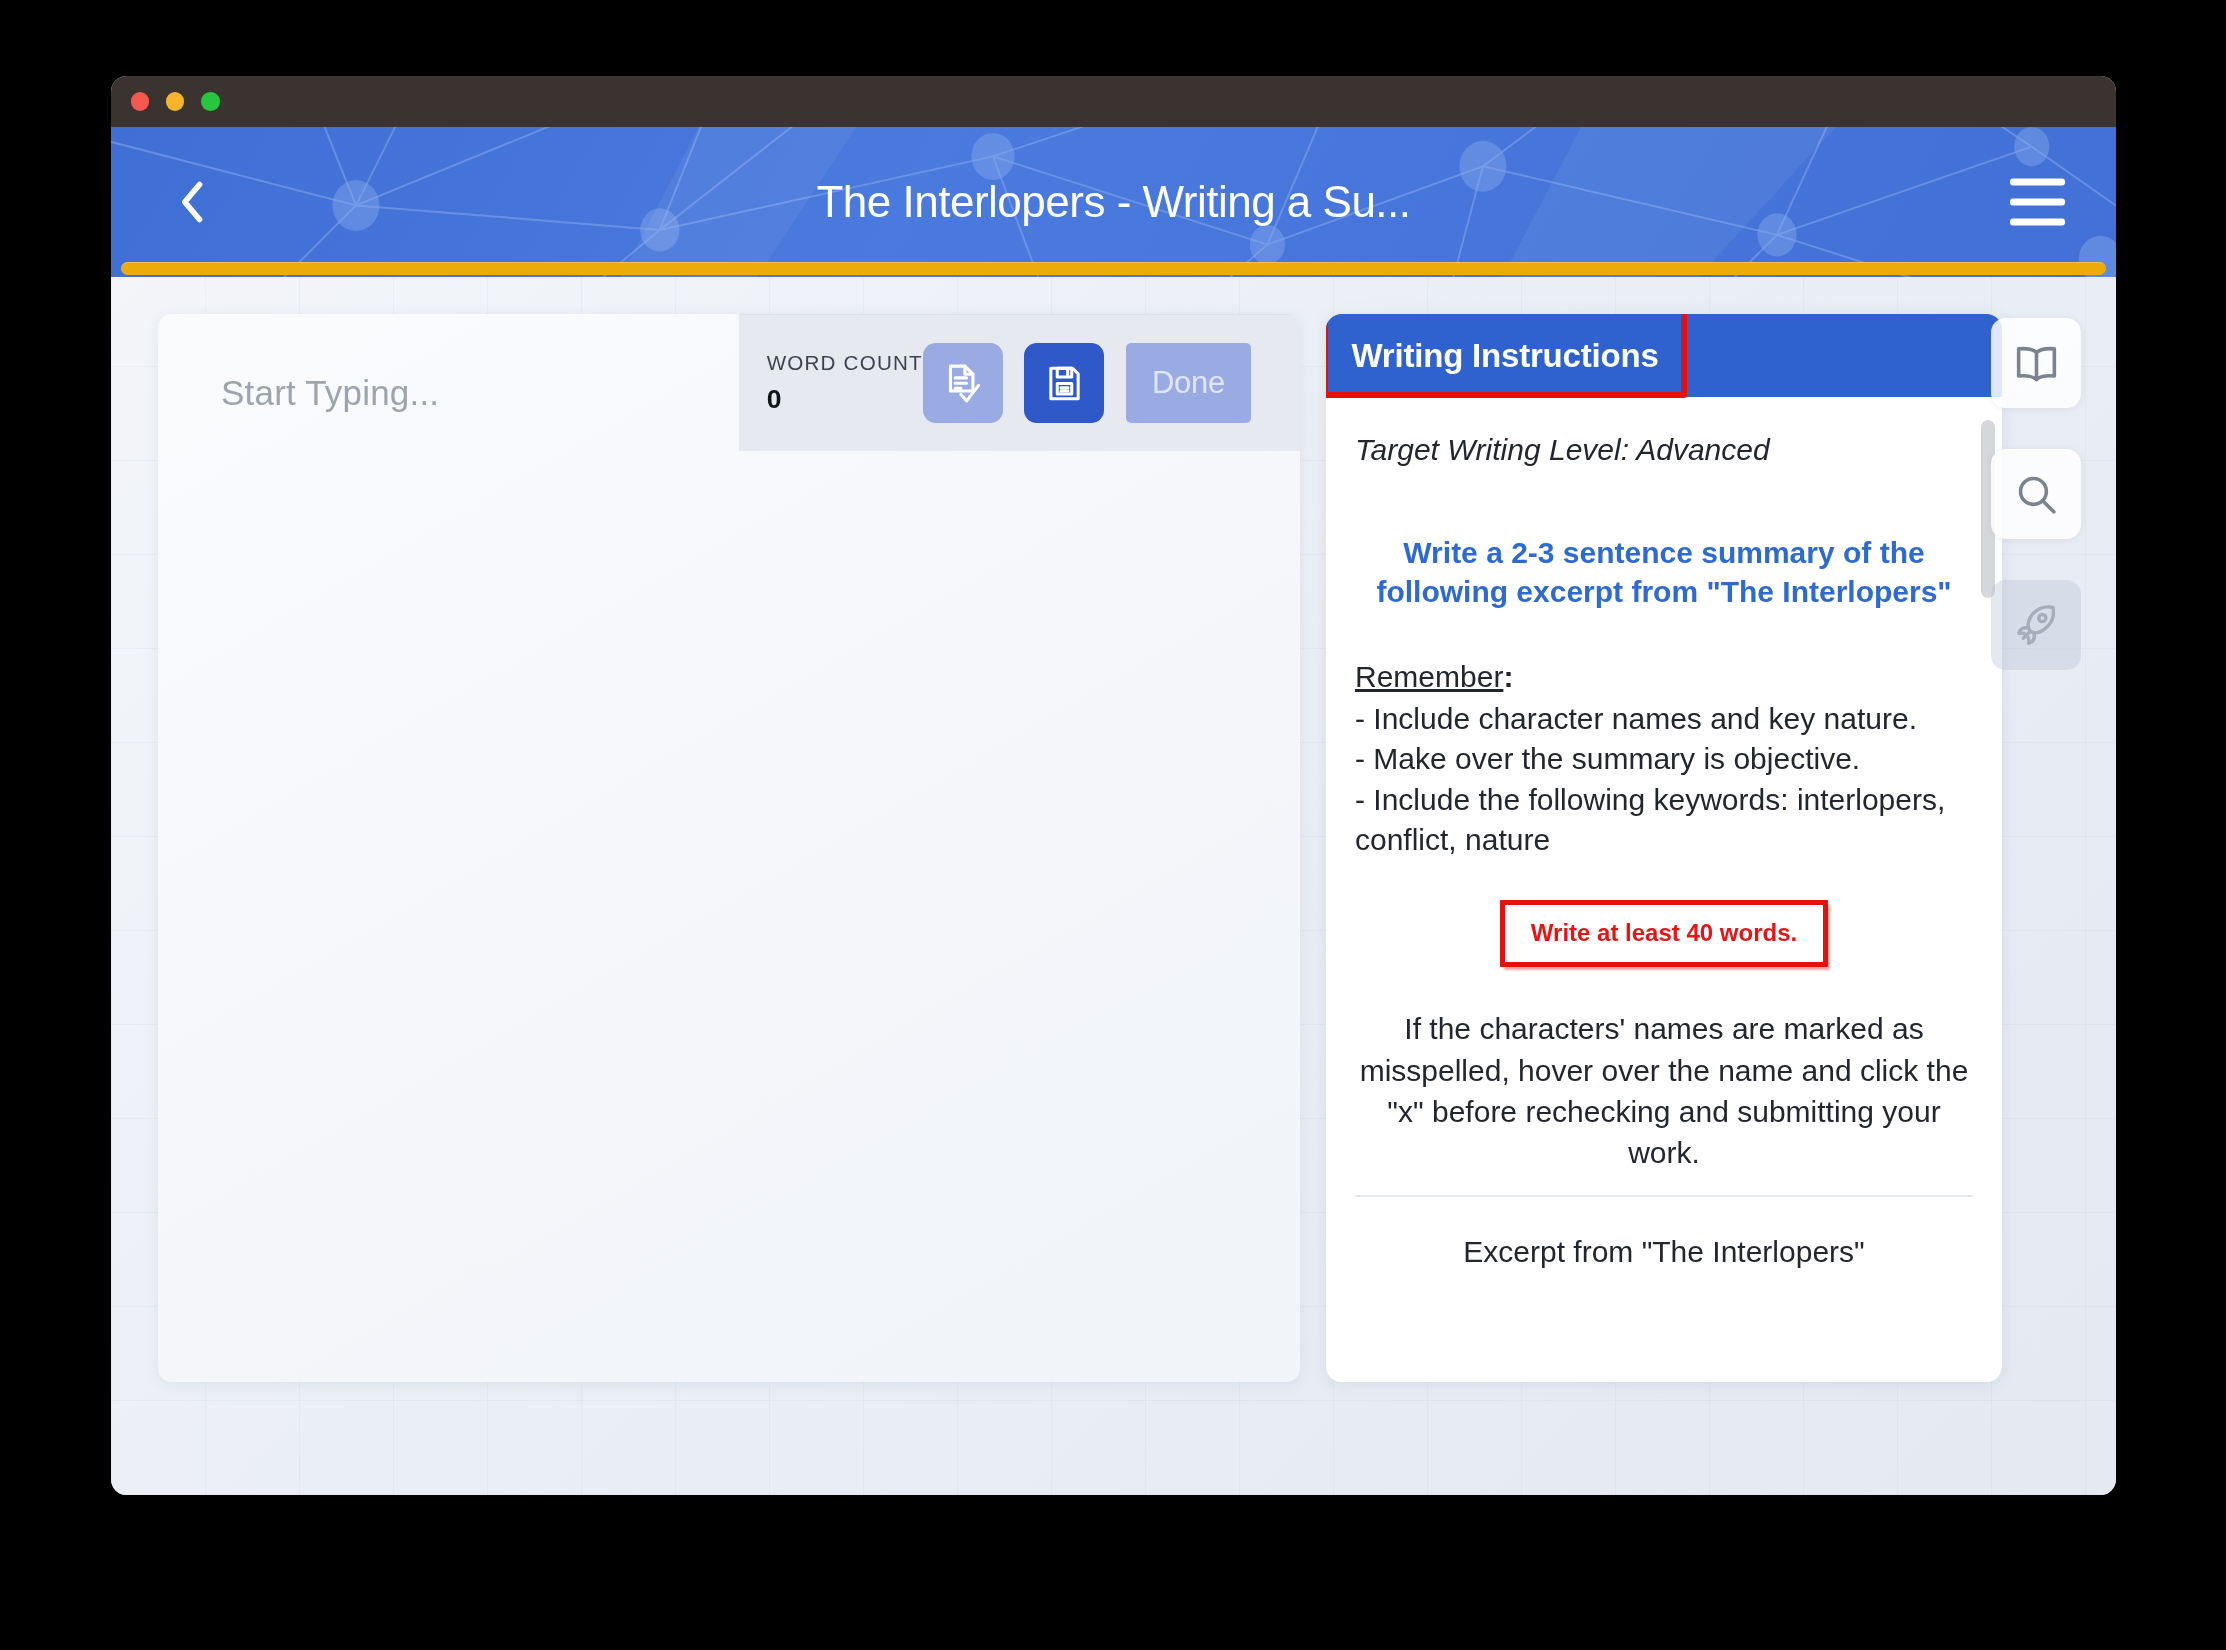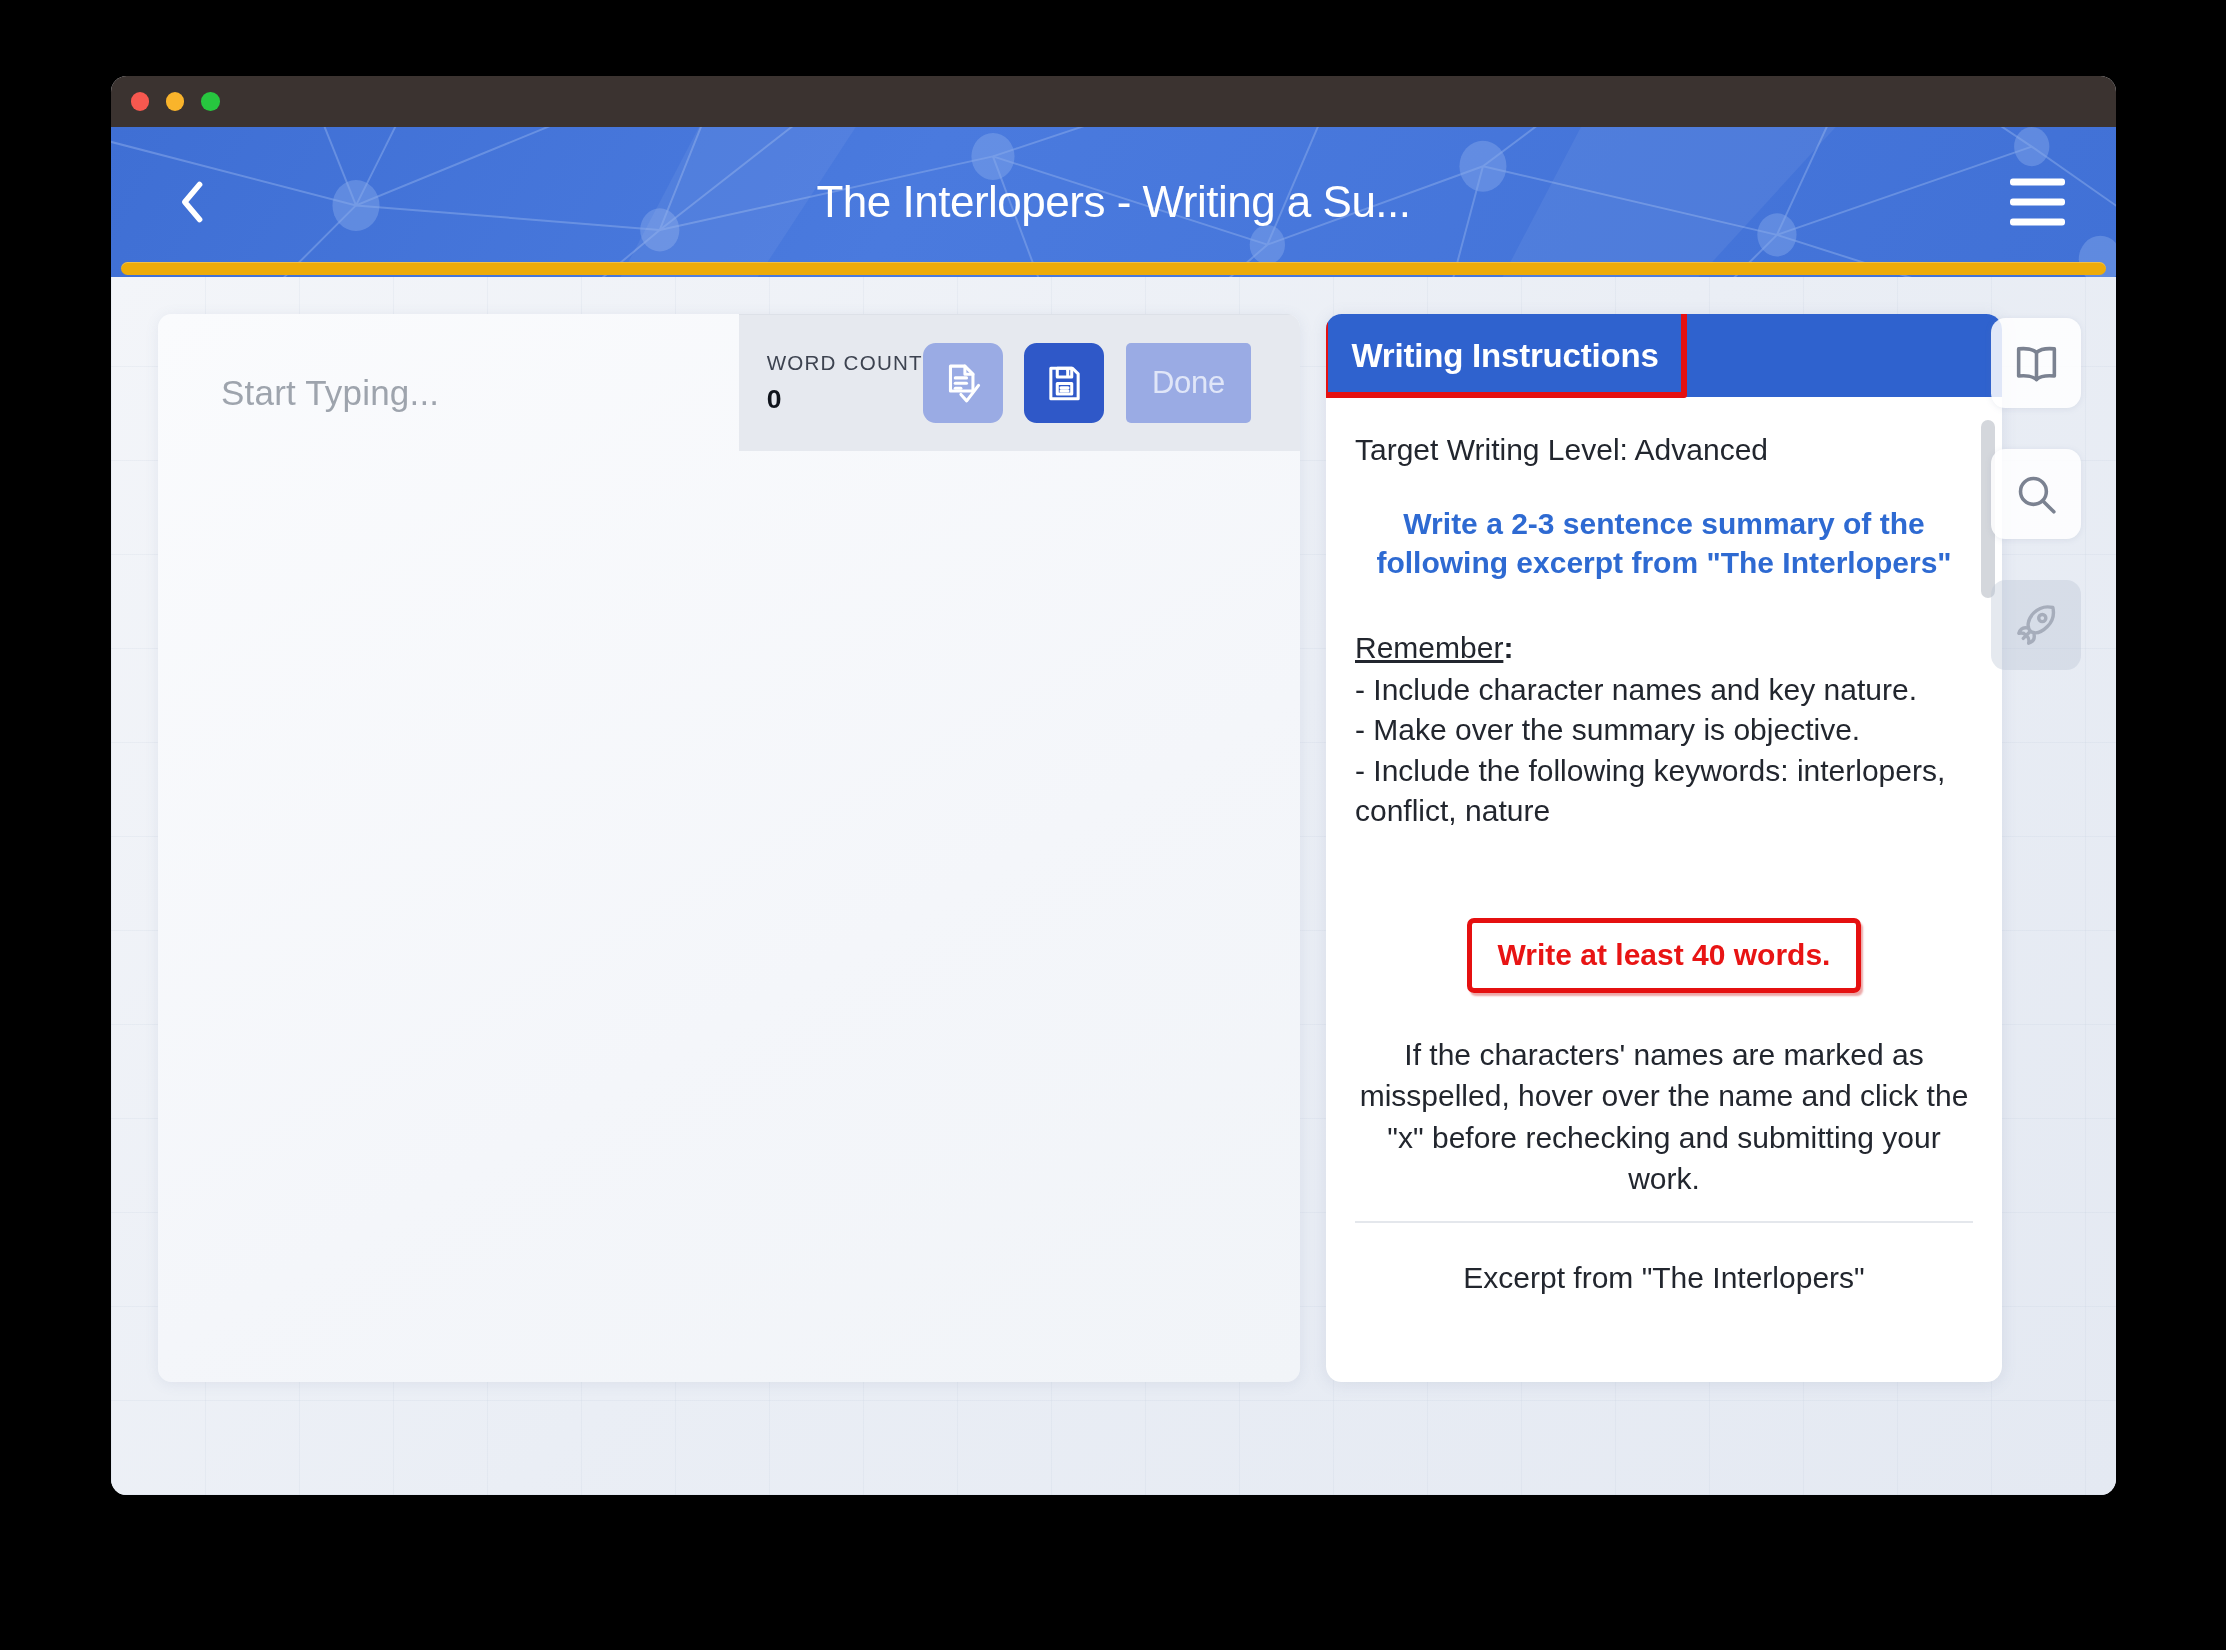--- a/index.html
+++ b/index.html
@@ -169,37 +169,36 @@
     border: 6.9px solid #e51010;
     border-radius: 2.9px;
     pointer-events: none;
   }
   #instructions-body {
     flex: 1; position: relative;
     padding: 33px 29px 0 29px;
     overflow: hidden;
     font-size: 30px; color: #22262e; line-height: 1.32;
   }
-  .ins-level { margin-bottom: 34px; }
+  .ins-level { margin-bottom: 63px; font-style: italic; }
   .ins-prompt {
     color: #2e6ad2; font-weight: bold; text-align: center;
     line-height: 1.33; margin: 0 7.8px 45px 7.8px;
   }
   .ins-remember-head { margin-bottom: 2px; }
   .ins-remember-head u { text-decoration: underline; }
   .ins-remember-head b { font-weight: bold; }
   .ins-bullets { margin-bottom: 39px; }
   .ins-bullets div { line-height: 1.35; }
   #word-requirement-wrap { display: flex; justify-content: center; margin-bottom: 41px; }
   #word-requirement {
-    border: 5.9px solid #e51010; border-radius: 7px;
+    border: 5.9px solid #e51010; border-radius: 1px;
     padding: 11.8px 25.5px 13.7px 25.5px;
-    color: #e81414; font-weight: bold; font-size: 30px;
+    color: #e81414; font-weight: bold; font-size: 24px;
     box-shadow: 2.9px 3.9px 2px -1px rgba(200,0,0,.35);
-    margin-top: 47px;
   }
   .ins-note {
     text-align: center; line-height: 1.38;
     padding-bottom: 21.6px;
     border-bottom: 2px solid #e4e7ec;
     margin-bottom: 35px;
   }
   .ins-excerpt-head { text-align: center; }
   #panel-scrollbar {
     position: absolute; right: 6.9px; top: 106px;

